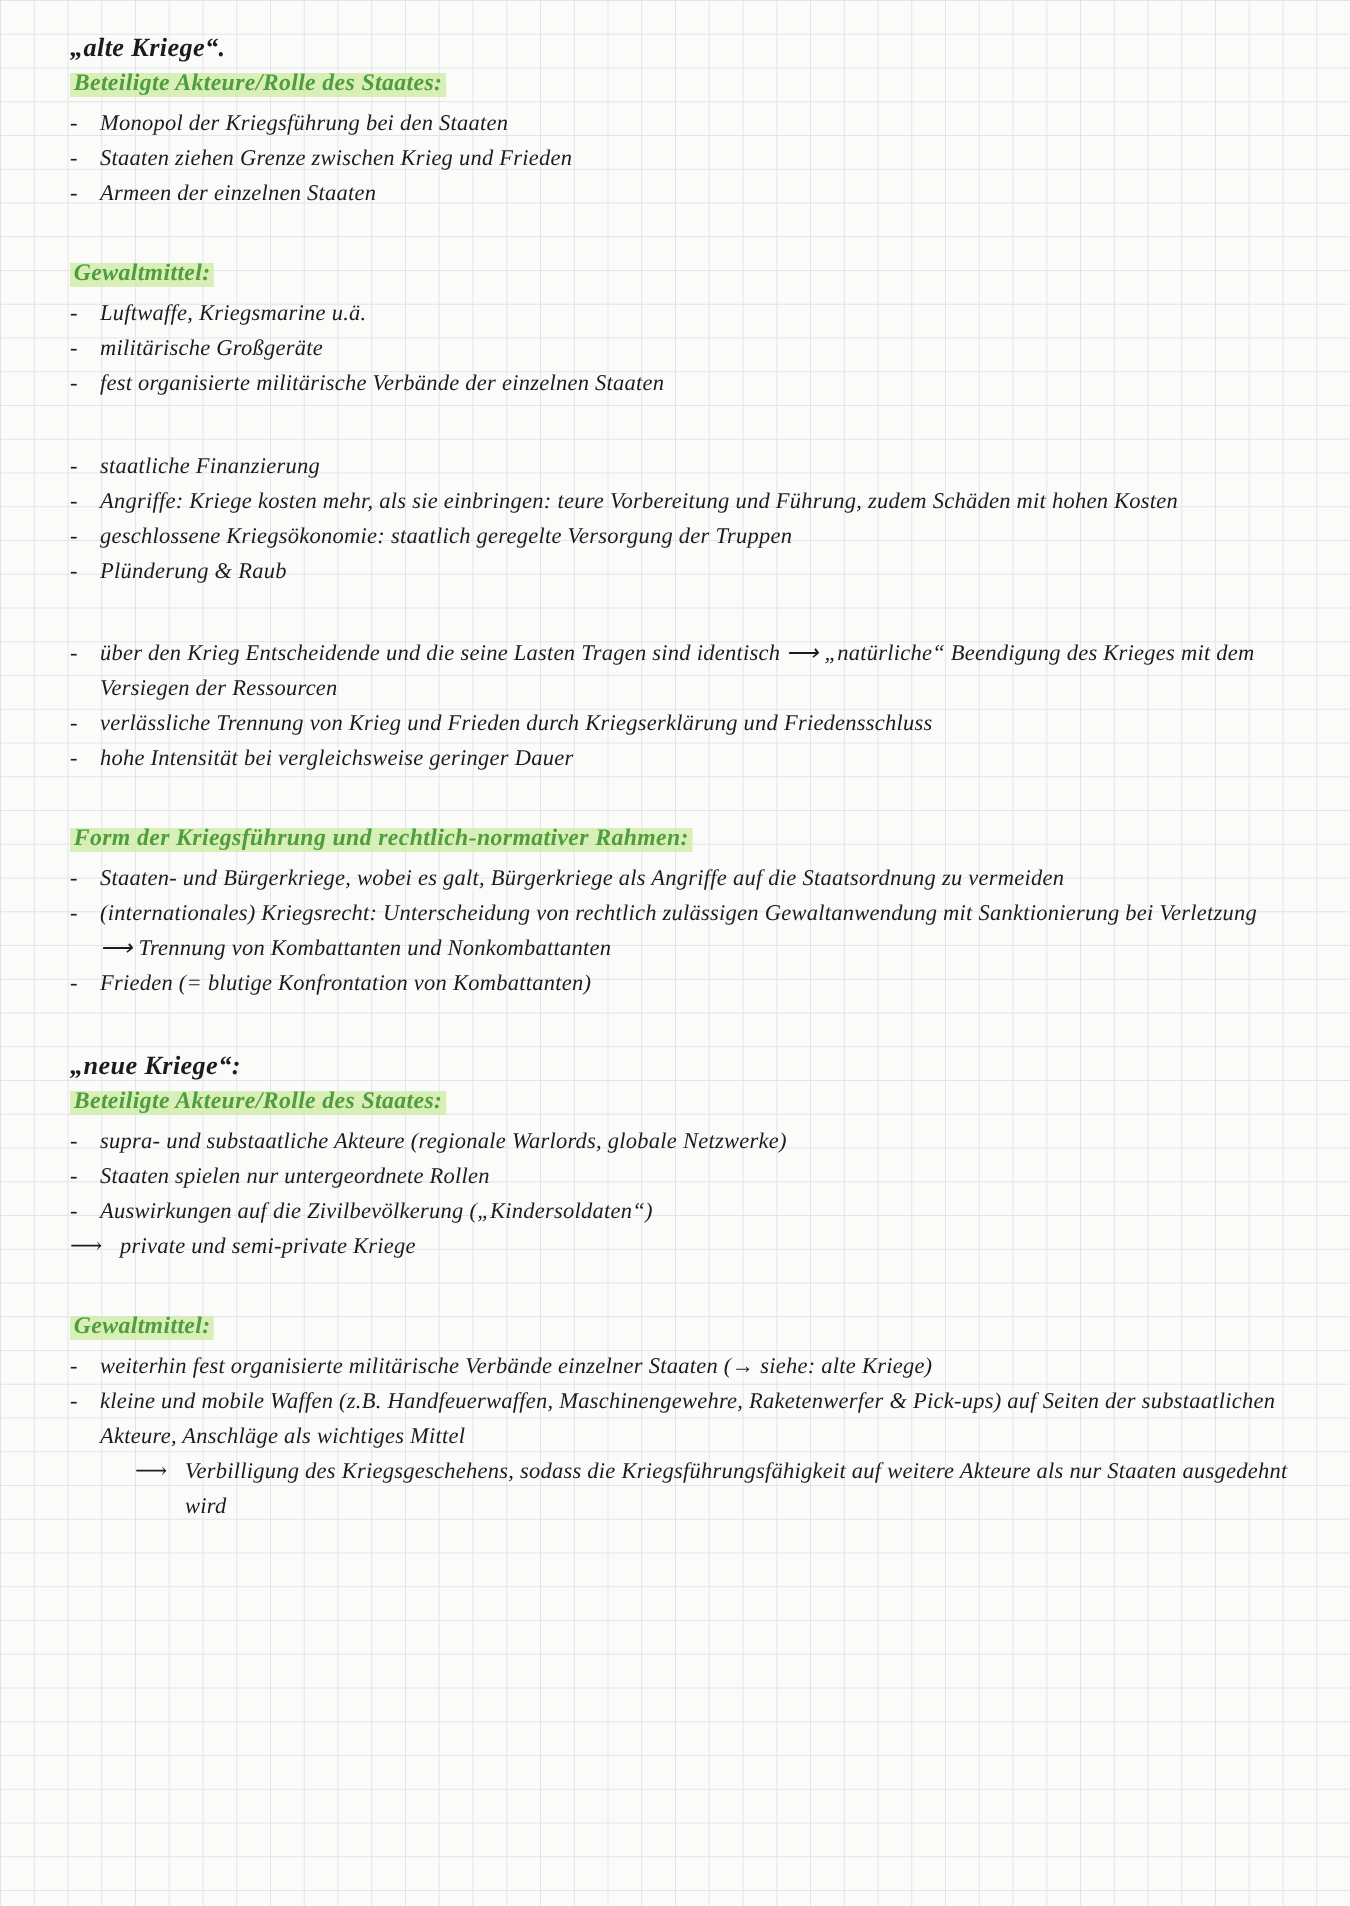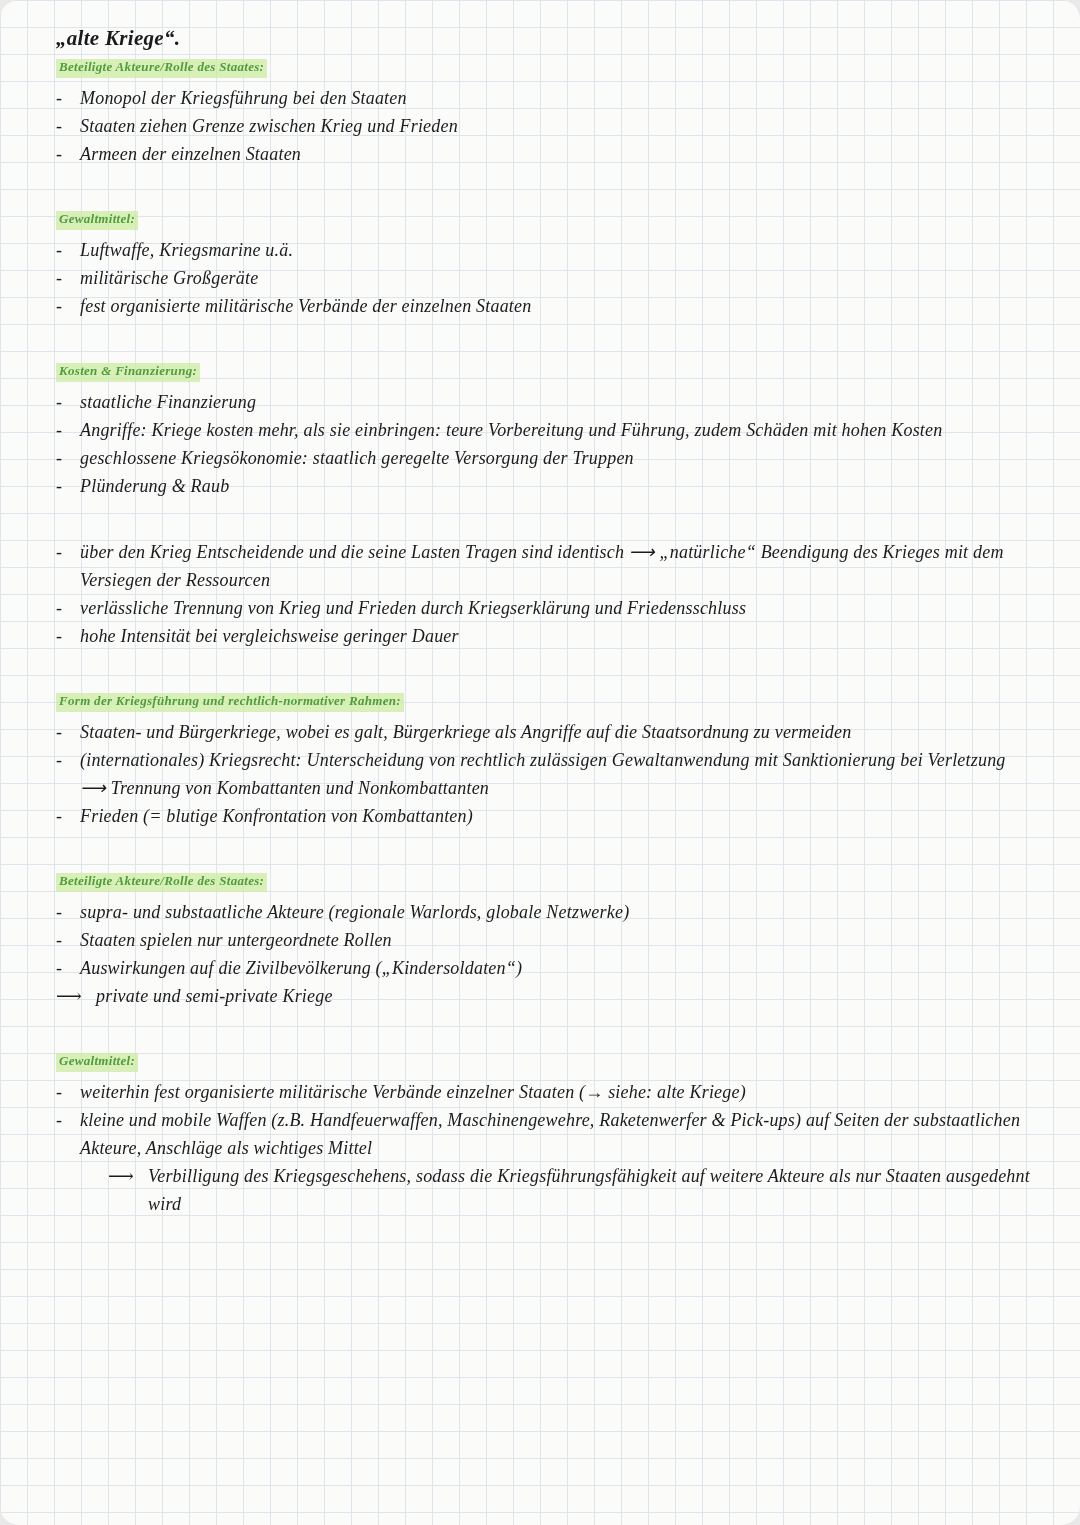--- a/index.html
+++ b/index.html
@@ -16,33 +16,32 @@
     padding: 24px 44px 0 56px;
     overflow: hidden;
     background-color: #fbfcf9;
     background-image:
       linear-gradient(to right, #dfe5ec 1px, transparent 1px),
       linear-gradient(to bottom, #dfe5ec 1px, transparent 1px);
     background-size: 27px 27px;
     font-family: "Liberation Serif", "DejaVu Serif", serif;
     font-style: italic;
     color: #1b1b1d;
-    border-radius: 19px;
   }
   .section { margin-bottom: 38px; }
   .title {
     font-size: 21px;
     line-height: 28px;
     font-weight: 700;
     letter-spacing: 0.3px;
     margin-bottom: 2px;
   }
   .heading {
     display: inline-block;
-    font-size: 13px;
+    font-size: 19px;
     line-height: 26px;
     font-weight: 700;
     color: #4f9d3c;
     letter-spacing: 0.3px;
     padding: 0 3px;
     margin-bottom: 4px;
     background: linear-gradient(180deg,
       rgba(205,235,163,0) 18%,
       rgba(205,235,163,0.75) 18%,
       rgba(205,235,163,0.75) 92%,
@@ -96,21 +95,20 @@
       <span class="marker">-</span>
       <span class="text">militärische Großgeräte</span>
     </div>
     <div class="item">
       <span class="marker">-</span>
       <span class="text">fest organisierte militärische Verbände der einzelnen Staaten</span>
     </div>
   </div>
 
   <div class="section">
-    <div><span class="heading">Kosten &amp; Finanzierung:</span></div>
     <div class="item">
       <span class="marker">-</span>
       <span class="text">staatliche Finanzierung</span>
     </div>
     <div class="item">
       <span class="marker">-</span>
       <span class="text">Angriffe: Kriege kosten mehr, als sie einbringen: teure Vorbereitung und Führung, zudem Schäden mit hohen Kosten</span>
     </div>
     <div class="item">
       <span class="marker">-</span>
@@ -147,20 +145,21 @@
       <span class="marker">-</span>
       <span class="text">(internationales) Kriegsrecht: Unterscheidung von rechtlich zulässigen Gewaltanwendung mit Sanktionierung bei Verletzung ⟶ Trennung von Kombattanten und Nonkombattanten</span>
     </div>
     <div class="item">
       <span class="marker">-</span>
       <span class="text">Frieden (= blutige Konfrontation von Kombattanten)</span>
     </div>
   </div>
 
   <div class="section">
+    <div class="title">„neue Kriege“:</div>
     <div><span class="heading">Beteiligte Akteure/Rolle des Staates:</span></div>
     <div class="item">
       <span class="marker">-</span>
       <span class="text">supra- und substaatliche Akteure (regionale Warlords, globale Netzwerke)</span>
     </div>
     <div class="item">
       <span class="marker">-</span>
       <span class="text">Staaten spielen nur untergeordnete Rollen</span>
     </div>
     <div class="item">

